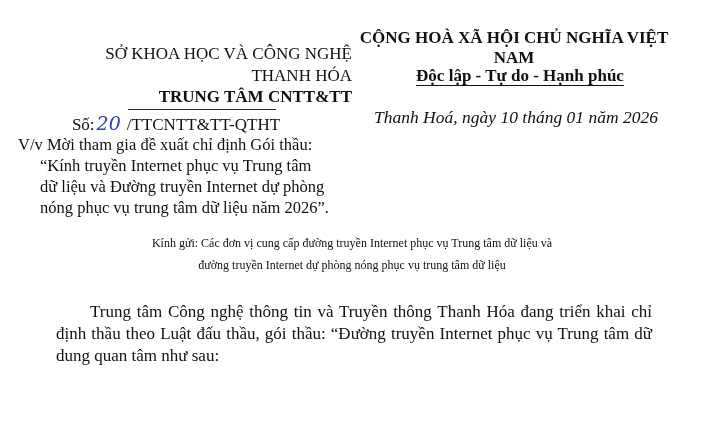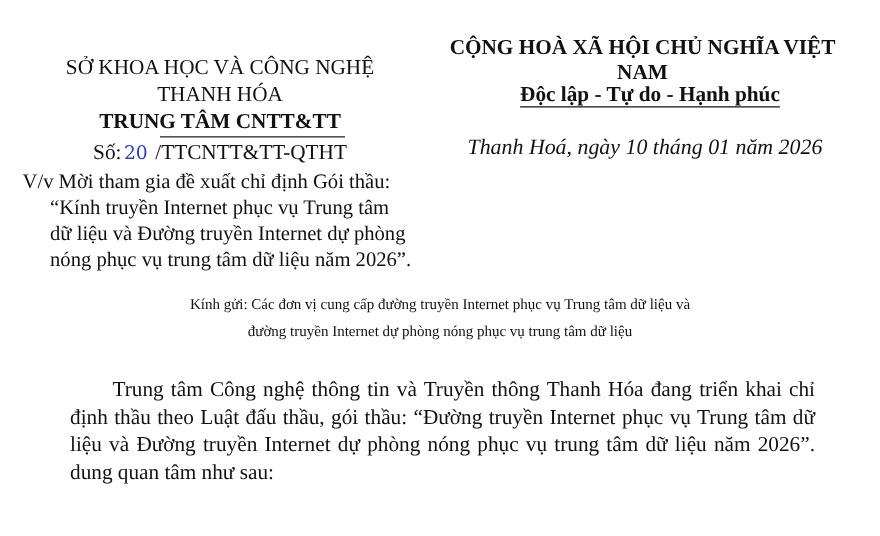--- a/index.html
+++ b/index.html
@@ -1,25 +1,25 @@
 <!DOCTYPE html>
 <html><head>
 <meta charset="utf-8">
 <style>
   html, body { margin: 0; padding: 0; background: #ffffff; }
   body { width: 704px; height: 429px; overflow: hidden; position: relative;
          font-family: "Liberation Serif", "DejaVu Serif", serif; color: #111; }
   .abs { position: absolute; white-space: nowrap; }
-  .left-col { position: absolute; left: 0; width: 352px; text-align: center; }
+  .left-col { position: absolute; left: 0; width: 352px; text-align: right; }
   .l1 { top: 44px; font-size: 17px; }
   .l2 { top: 66px; font-size: 17px; }
   .l3 { top: 87px; font-size: 17px; font-weight: bold; }
   .rule-left { position: absolute; left: 128px; top: 109px; width: 148px; height: 1px; background: #222; }
   .so { position: absolute; top: 112px; left: 0; width: 352px; text-align: center; font-size: 17px; }
-  .so .num { font-family: "DejaVu Serif", serif; color: #2f3fb0; font-size: 15px; margin: 0 6px 0 2px; }
+  .so .num { font-family: "DejaVu Serif", serif; font-style: italic; color: #2f3fb0; font-size: 19px; margin: 0 6px 0 2px; }
   .vv { position: absolute; left: 40px; width: 312px; text-align: left; font-size: 16.5px; line-height: 21px; }
   .vv1 { top: 134px; left: 18px; width: 300px; }
   .vv2 { top: 155px; }
   .vv3 { top: 176px; }
   .vv4 { top: 197px; }
 
   .right-col { position: absolute; left: 352px; width: 352px; text-align: center; }
   .r1 { top: 28px; font-size: 17px; font-weight: bold; left: 344px; width: 340px; }
   .r2 { top: 66px; font-size: 17px; font-weight: bold; left: 360px; width: 320px;}
   .r2 span { text-decoration: underline; text-decoration-thickness: 1px; text-underline-offset: 4px; }
@@ -60,15 +60,14 @@
 </div>
 
 <div>
   <div class="kg kg1">Kính gửi: Các đơn vị cung cấp đường truyền Internet phục vụ Trung tâm dữ liệu và</div>
   <div class="kg kg2">đường truyền Internet dự phòng nóng phục vụ trung tâm dữ liệu</div>
 </div>
 
 <div class="para p1">
   <span class="pline first">Trung tâm Công nghệ thông tin và Truyền thông Thanh Hóa đang triển khai chỉ</span>
   <span class="pline">định thầu theo Luật đấu thầu, gói thầu: “Đường truyền Internet phục vụ Trung tâm dữ</span>
-  <span class="pline">liệu và Đường truyền Internet dự phòng nóng phục vụ trung tâm dữ liệu năm 2026”.</span>
   <span class="pline last">dung quan tâm như sau:</span>
 </div>
 
 </body></html>

